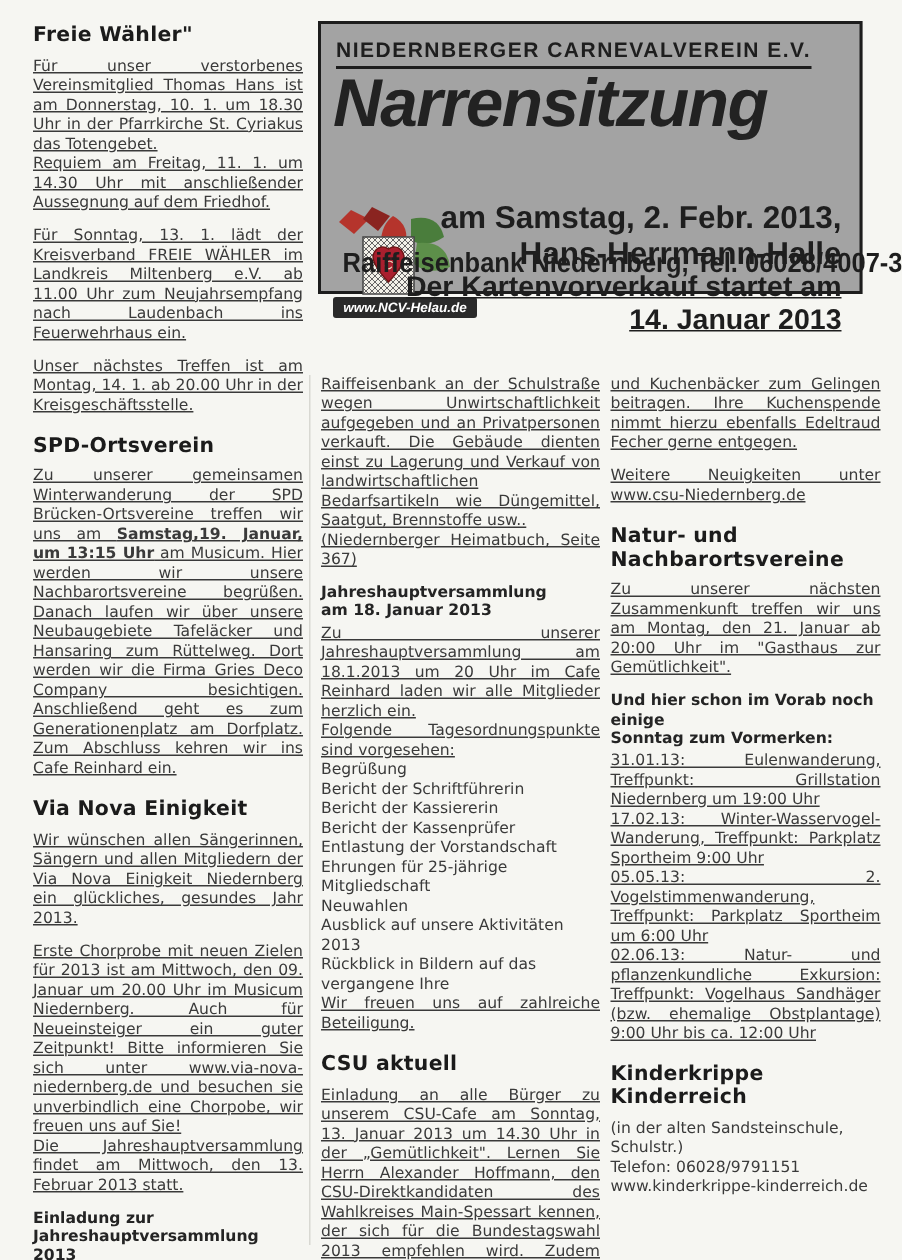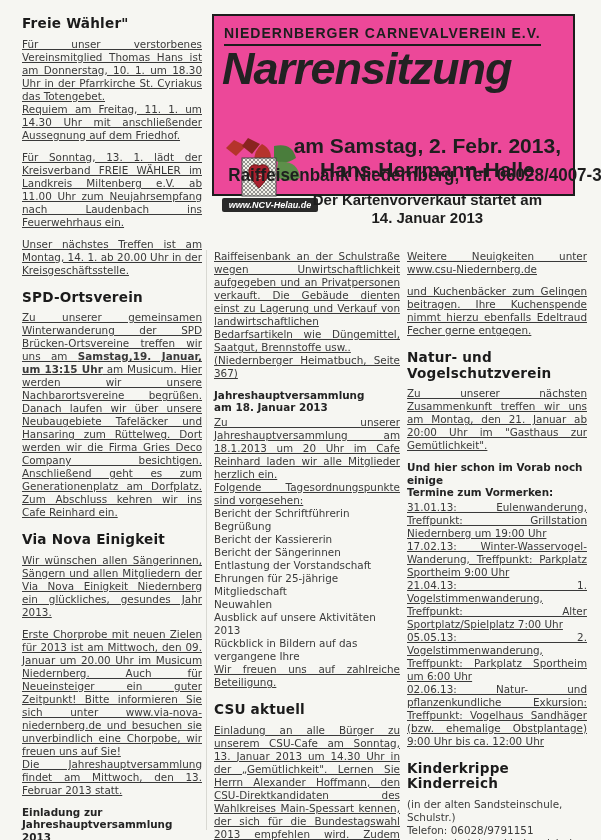--- a/index.html
+++ b/index.html
@@ -19,35 +19,35 @@
   .sub{font-weight:bold;color:#242424;margin:9px 0 2px;line-height:1.2;}
   .p{text-align:justify;margin:0 0 9px;text-decoration:underline;}
   .p.tight{margin-bottom:0;}
   .line{margin:0;}
   .wrap{overflow-wrap:anywhere;}
   .list div{text-align:left;}
 
   
   .ad{
     position:absolute;left:212px;top:14px;width:363px;height:182px;
-    border:2px solid #1d1d1d;background:#ec4899;box-sizing:border-box;
+    border:2px solid #1d1d1d;background:#a3a3a3;box-sizing:border-box;
     font-family:"Liberation Sans",sans-serif;color:#1e1e1e;
   }
   .ad-club{
     display:inline-block;margin:9px 0 2px 10px;
     font-size:14px;font-weight:800;letter-spacing:1px;
     border-bottom:2px solid #1d1d1d;padding-bottom:1px;white-space:nowrap;
   }
   .ad-title{
     margin-left:8px;font-size:45px;font-weight:bold;font-style:italic;
     line-height:.94;letter-spacing:-1px;color:#222;
   }
-  .ad-right{position:absolute;right:12px;top:118px;text-align:center;}
+  .ad-right{position:absolute;right:12px;top:118px;text-align:right;}
   .ad-date{font-size:21px;font-weight:bold;line-height:1.12;white-space:nowrap;}
-  .ad-presale{font-size:15px;font-weight:bold;line-height:1.18;margin-top:10px;white-space:nowrap;}
+  .ad-presale{font-size:19px;font-weight:bold;line-height:1.18;margin-top:0;white-space:nowrap;text-decoration:underline;}
   .ad-bank{
     position:absolute;left:0;right:0;bottom:8px;text-align:center;
     font-size:18.5px;font-weight:bold;white-space:nowrap;
     transform:scaleX(.92);transform-origin:center;
   }
   .ad-logo{position:absolute;left:8px;top:120px;width:96px;}
 </style>
 </head>
 <body>
 
@@ -115,50 +115,49 @@
   <div class="p tight">Raiffeisenbank an der Schulstraße wegen Unwirtschaftlichkeit aufgegeben und an Privatpersonen verkauft. Die Gebäude dienten einst zu Lagerung und Verkauf von landwirtschaftlichen Bedarfsartikeln wie Düngemittel, Saatgut, Brennstoffe usw..</div>
   <div class="p">(Niedernberger Heimatbuch, Seite 367)</div>
 
   <div class="sub">
     <div>Jahreshauptversammlung</div>
     <div>am 18. Januar 2013</div>
   </div>
   <div class="p tight">Zu unserer Jahreshauptversammlung am 18.1.2013 um 20 Uhr im Cafe Reinhard laden wir alle Mitglieder herzlich ein.</div>
   <div class="p tight">Folgende Tagesordnungspunkte sind vorgesehen:</div>
   <div class="list">
+    <div class="line">Begrüßung</div>
     <div class="line">Bericht der Schriftführerin</div>
-    <div class="line">Begrüßung</div>
     <div class="line">Bericht der Kassiererin</div>
-    <div class="line">Bericht der Sängerinnen</div>
+    <div class="line">Bericht der Kassenprüfer</div>
     <div class="line">Entlastung der Vorstandschaft</div>
     <div class="line">Ehrungen für 25-jährige Mitgliedschaft</div>
     <div class="line">Neuwahlen</div>
     <div class="line">Ausblick auf unsere Aktivitäten 2013</div>
     <div class="line">Rückblick in Bildern auf das vergangene Ihre</div>
   </div>
   <div class="p">Wir freuen uns auf zahlreiche Beteiligung.</div>
 
   <div class="h1">CSU aktuell</div>
   <div class="p">Einladung an alle Bürger zu unserem CSU-Cafe am Sonntag, 13. Januar 2013 um 14.30 Uhr in der „Gemütlichkeit". Lernen Sie Herrn Alexander Hoffmann, den CSU-Direktkandidaten des Wahlkreises Main-Spessart kennen, der sich für die Bundestagswahl 2013 empfehlen wird. Zudem werden MdL Berthold Rüth und Bezirkstagspräsident Erwin Dotzel für ihre Wiederwahl werben. Hören Sie zu und diskutieren Sie mit den Kandidaten.</div>
 
 </div>
 
 <div class="col col-right">
+  <div class="p">und Kuchenbäcker zum Gelingen beitragen. Ihre Kuchenspende nimmt hierzu ebenfalls Edeltraud Fecher gerne entgegen.</div>
   <div class="p wrap">Weitere Neuigkeiten unter www.csu-Niedernberg.de</div>
-  <div class="p">und Kuchenbäcker zum Gelingen beitragen. Ihre Kuchenspende nimmt hierzu ebenfalls Edeltraud Fecher gerne entgegen.</div>
 
-  <div class="h1">Natur- und Vogelschutzverein</div>
+  <div class="h1">Natur- und Nachbarortsvereine</div>
   <div class="p">Zu unserer nächsten Zusammenkunft treffen wir uns am Montag, den 21. Januar ab 20:00 Uhr im "Gasthaus zur Gemütlichkeit".</div>
   <div class="sub">
     <div>Und hier schon im Vorab noch einige</div>
-    <div>Termine zum Vormerken:</div>
+    <div>Sonntag zum Vormerken:</div>
   </div>
   <div class="p tight">31.01.13: Eulenwanderung, Treffpunkt: Grillstation Niedernberg um 19:00 Uhr</div>
   <div class="p tight">17.02.13: Winter-Wasservogel-Wanderung, Treffpunkt: Parkplatz Sportheim 9:00 Uhr</div>
-  <div class="p tight">21.04.13: 1. Vogelstimmenwanderung, Treffpunkt: Alter Sportplatz/Spielplatz 7:00 Uhr</div>
   <div class="p tight">05.05.13: 2. Vogelstimmenwanderung, Treffpunkt: Parkplatz Sportheim um 6:00 Uhr</div>
   <div class="p">02.06.13: Natur- und pflanzenkundliche Exkursion: Treffpunkt: Vogelhaus Sandhäger (bzw. ehemalige Obstplantage) 9:00 Uhr bis ca. 12:00 Uhr</div>
 
   <div class="h1">Kinderkrippe Kinderreich</div>
   <div class="list" style="margin-bottom:8px">
     <div class="line">(in der alten Sandsteinschule, Schulstr.)</div>
     <div class="line">Telefon: 06028/9791151</div>
     <div class="line wrap">www.kinderkrippe-kinderreich.de</div>
 
   </div>

